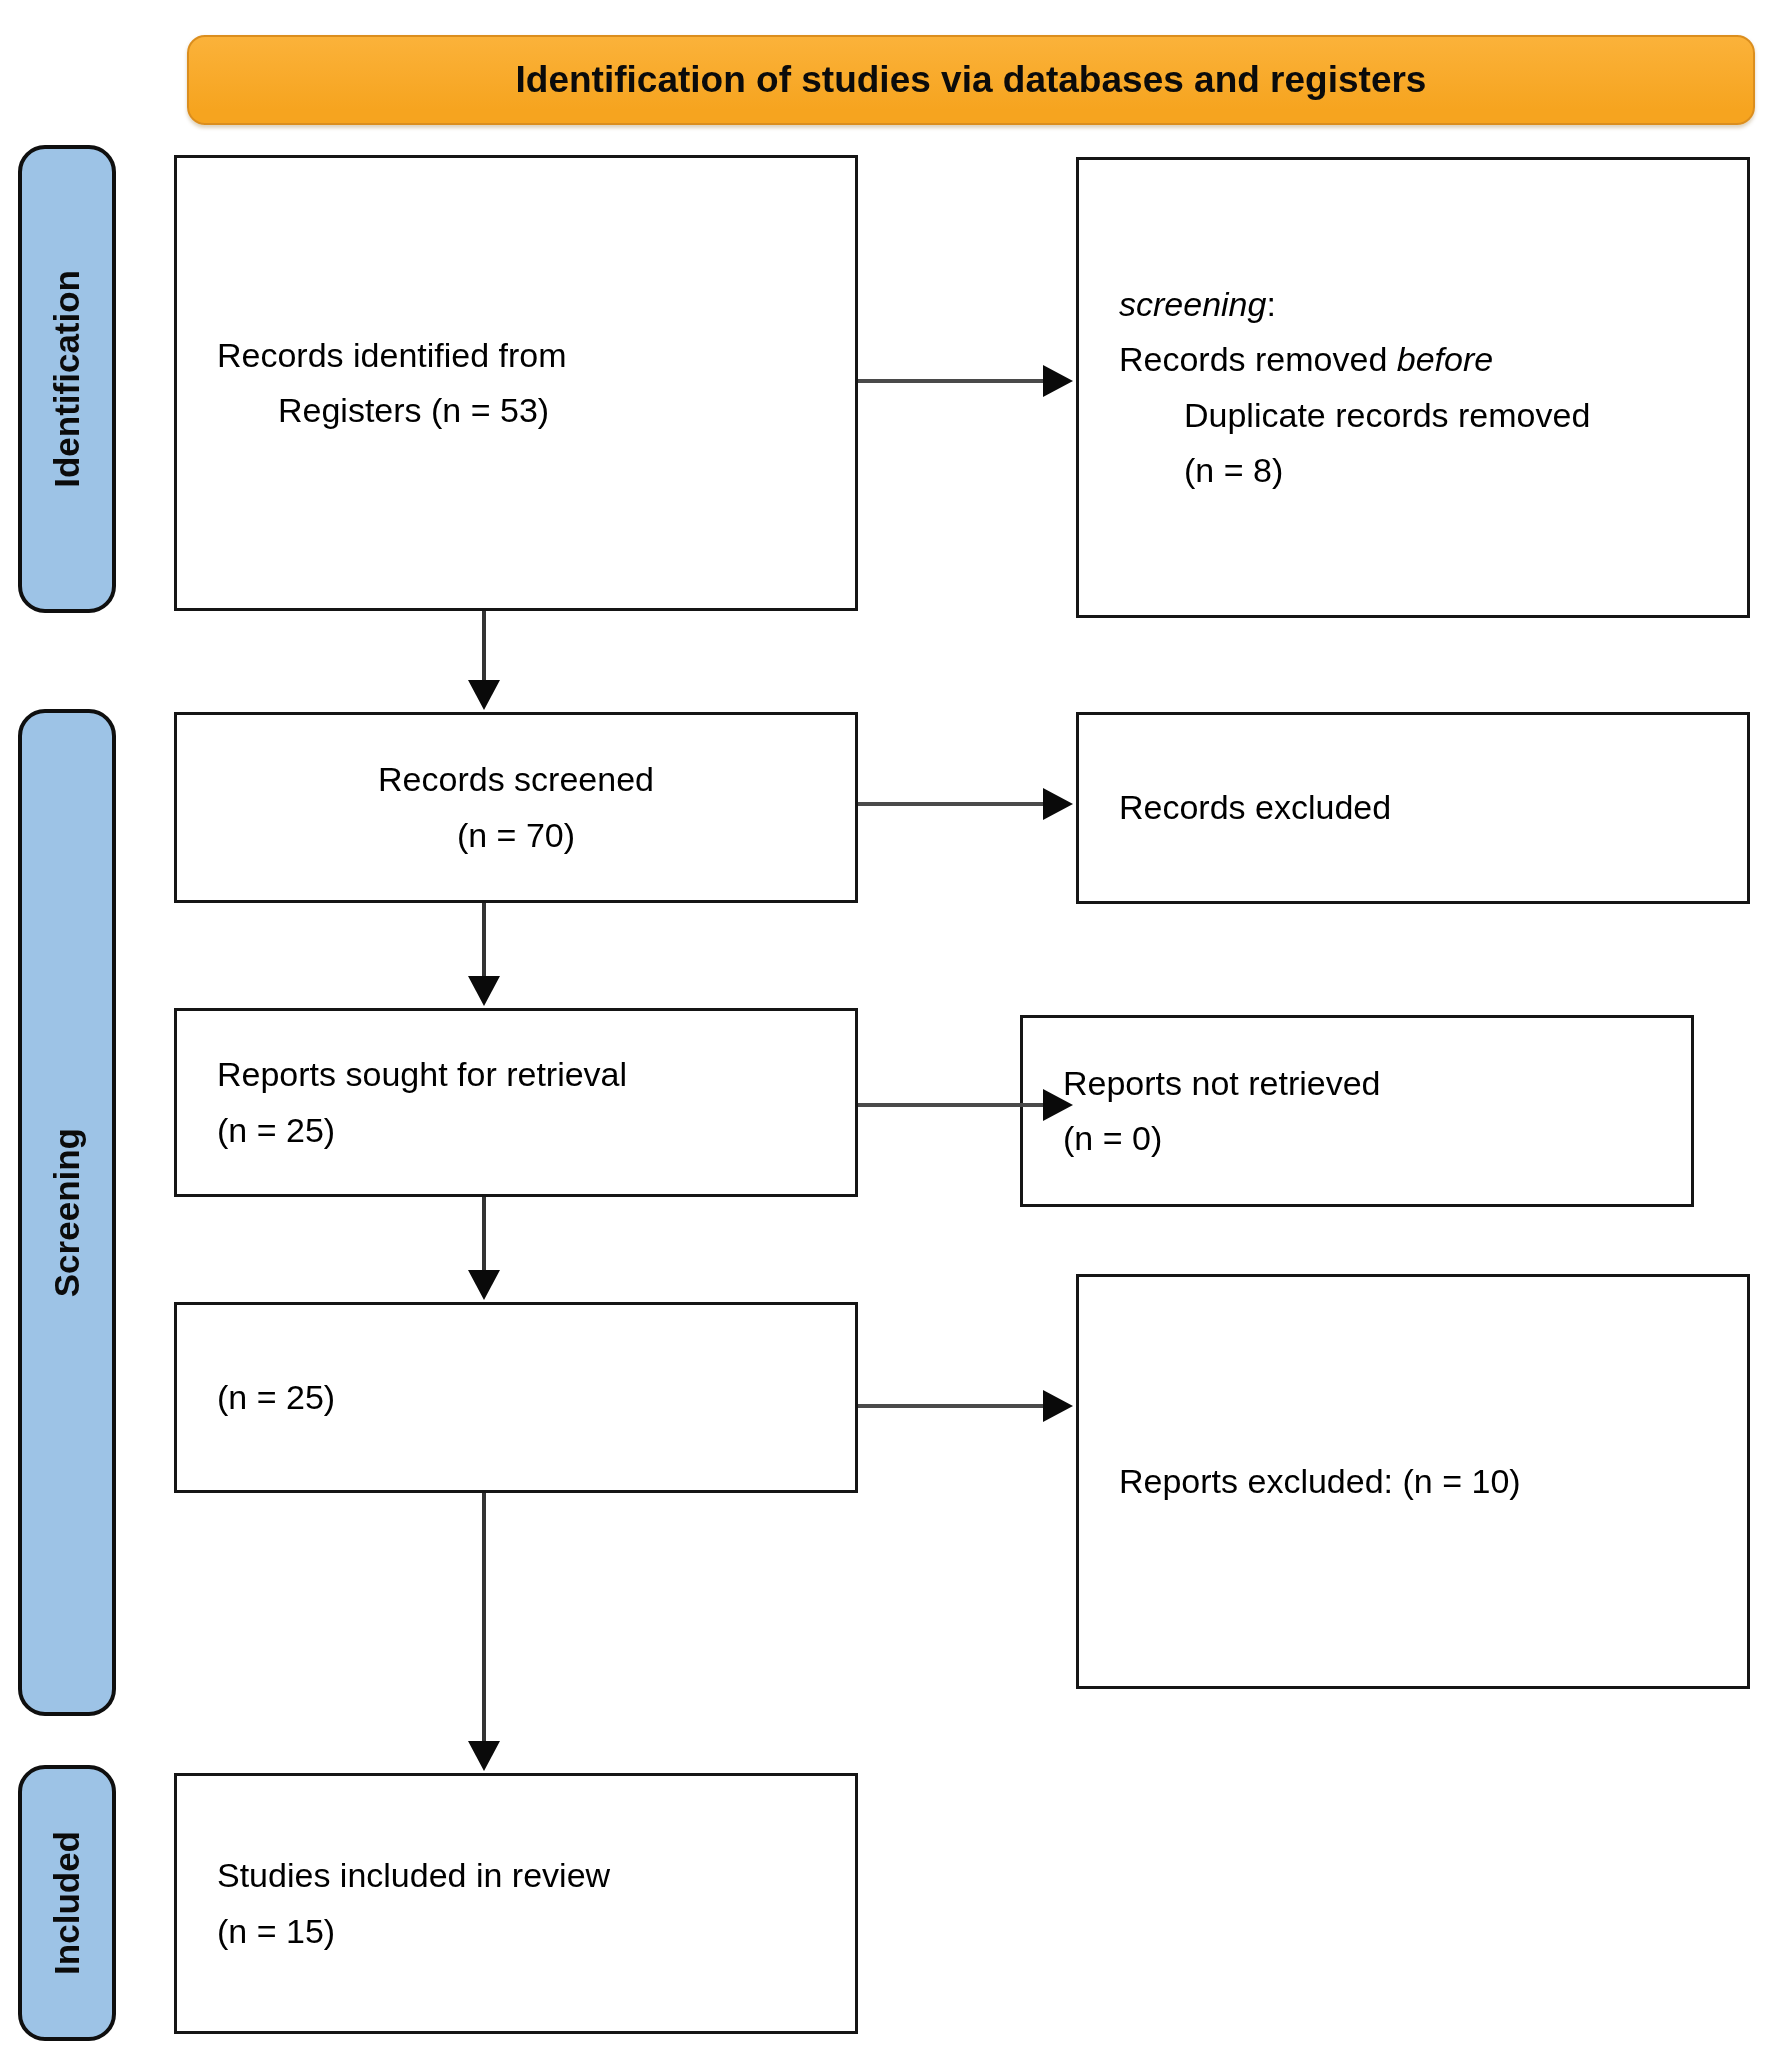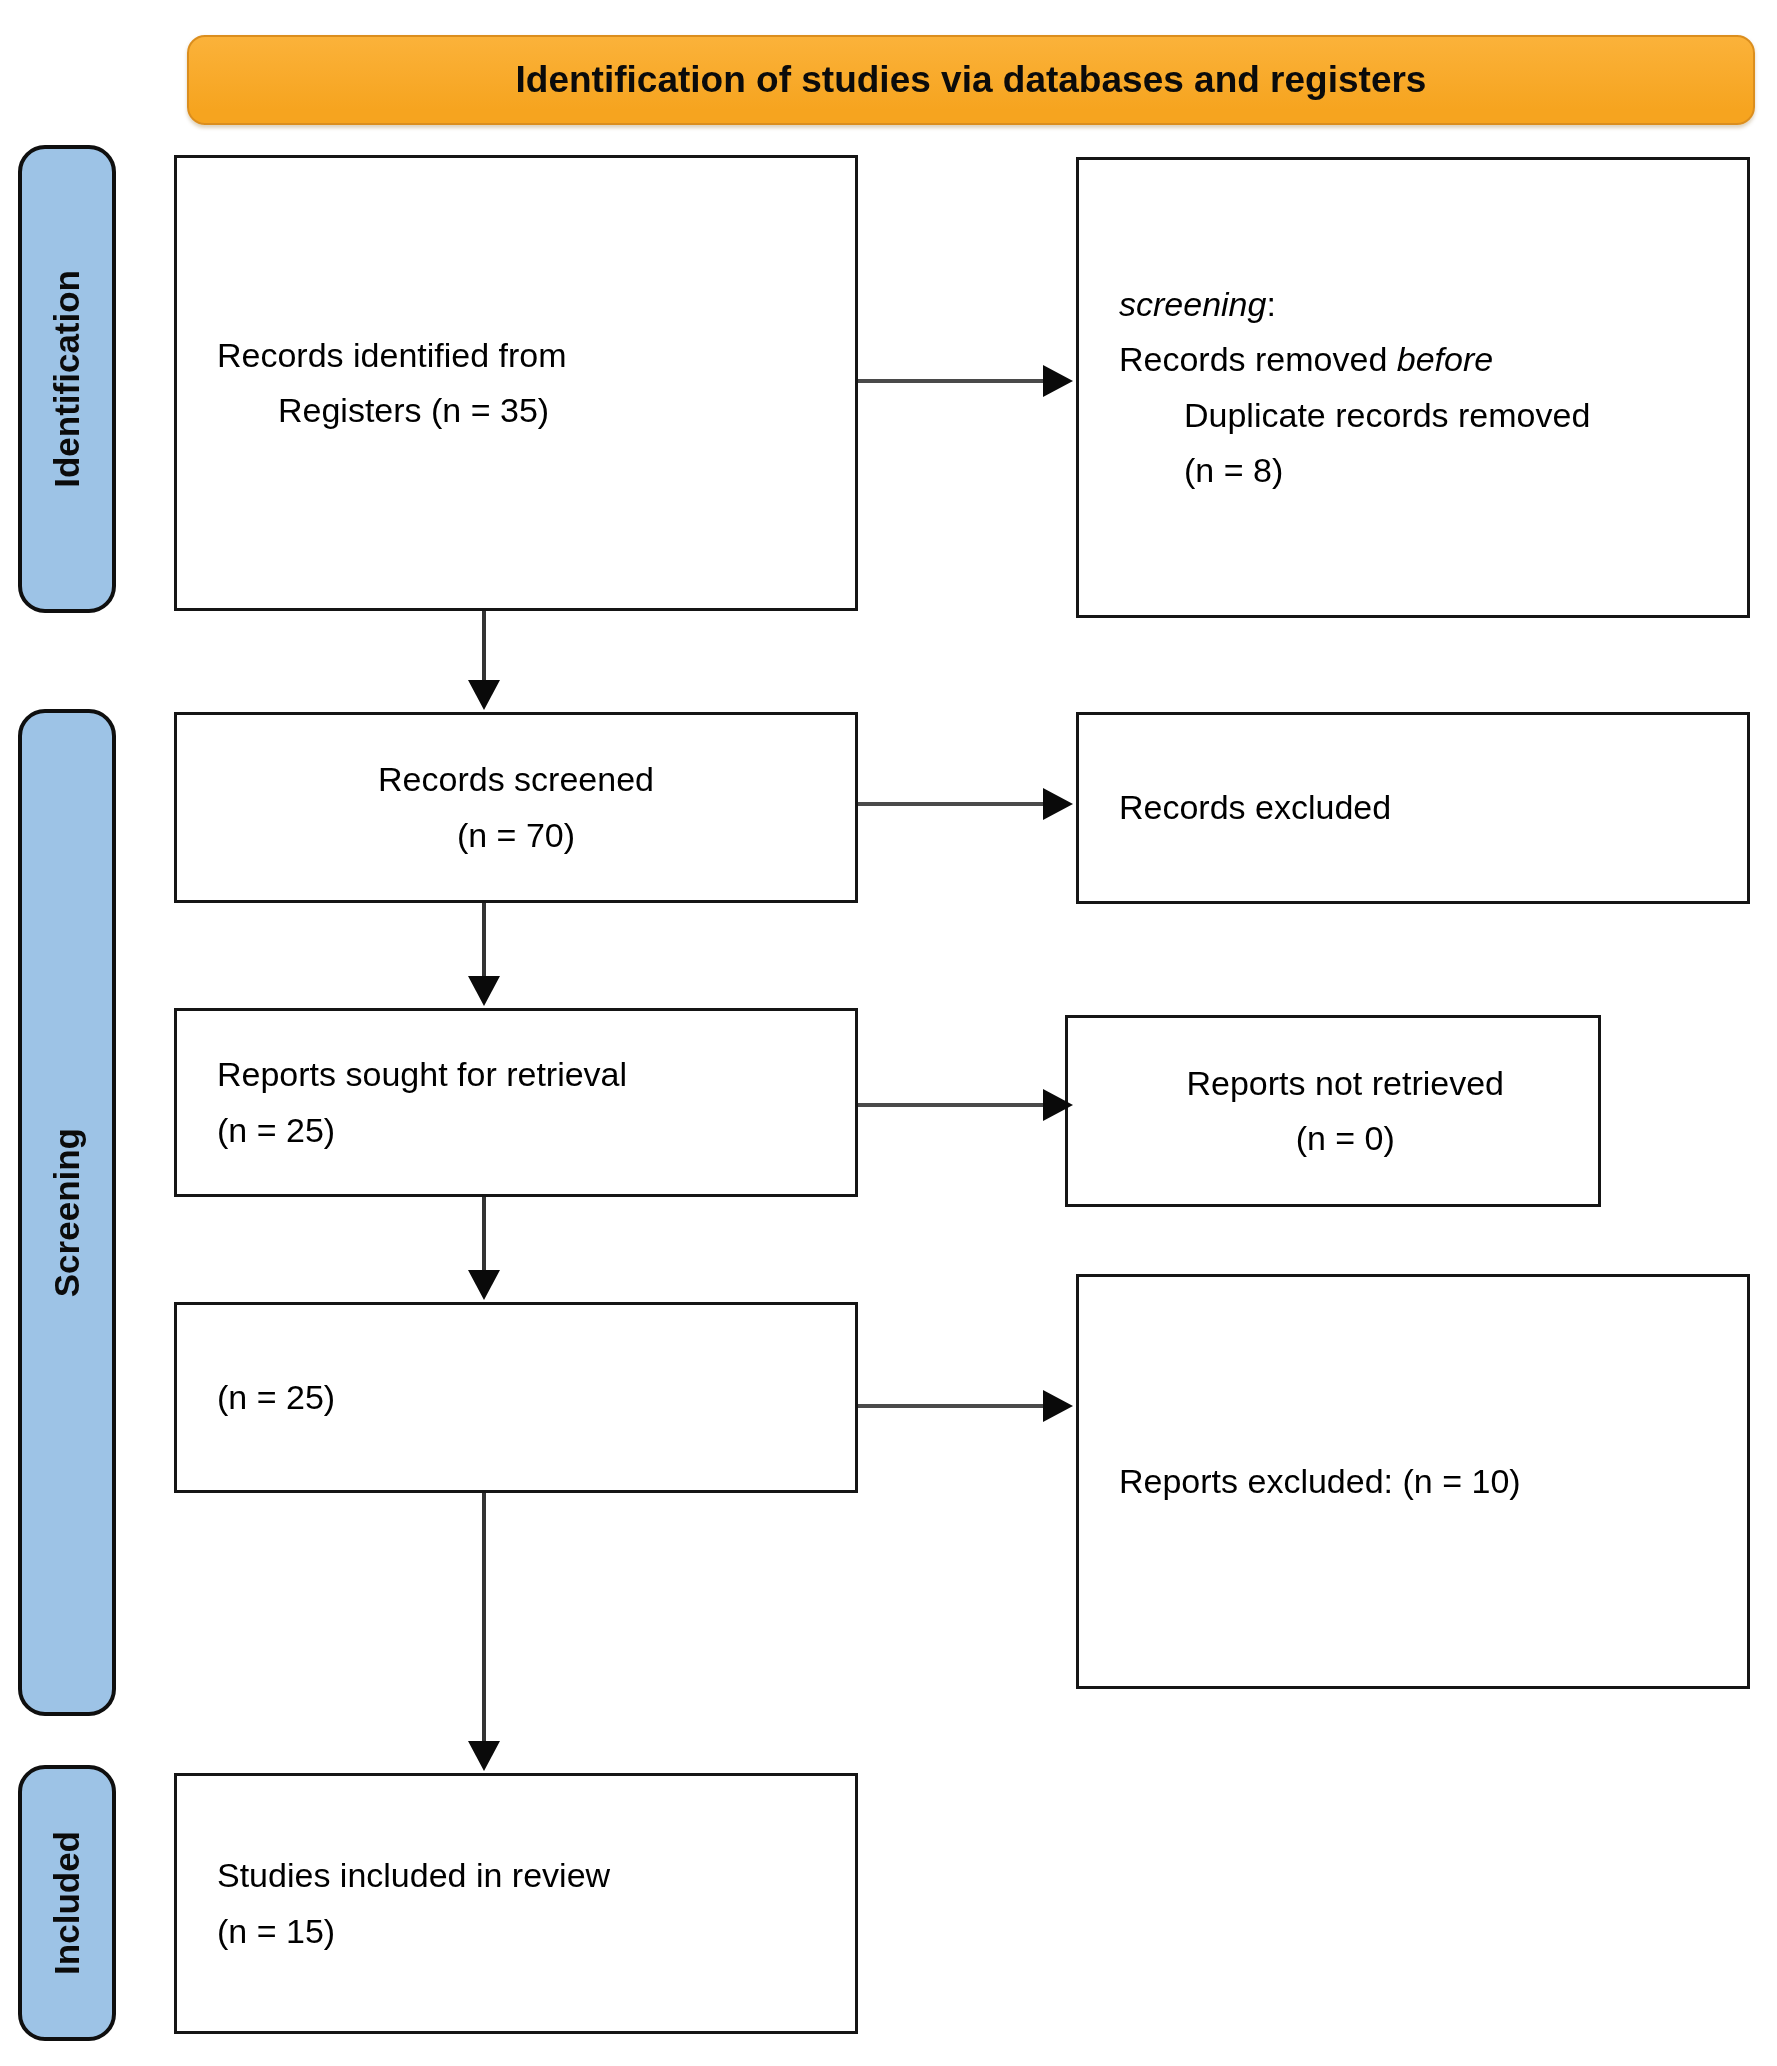--- a/index.html
+++ b/index.html
@@ -76,21 +76,21 @@
   
   #box-records-identified { left: 174px; top: 155px;  width: 684px; height: 456px; }
   #box-records-screened   { left: 174px; top: 712px; width: 684px; height: 191px; }
   #box-reports-sought     { left: 174px; top: 1008px; width: 684px; height: 189px; }
   #box-reports-assessed   { left: 174px; top: 1302px; width: 684px; height: 191px; }
   #box-studies-included   { left: 174px; top: 1773px; width: 684px; height: 261px; }
 
   
   #box-records-removed       { left: 1076px; top: 157px;  width: 674px; height: 461px; }
   #box-records-excluded      { left: 1076px; top: 712px; width: 674px; height: 192px; }
-  #box-reports-not-retrieved { left: 1065px; top: 1015px; width: 536px; height: 192px; text-align: center; }
+  #box-reports-not-retrieved { left: 1020px; top: 1015px; width: 674px; height: 192px; }
   #box-reports-excluded      { left: 1076px; top: 1274px; width: 674px; height: 415px; }
 
   
   .harrow { position: absolute; height: 34px; }
   .hshaft {
     position: absolute;
     left: 0; right: 23px; top: 50%;
     height: 3.9px; margin-top: -1.9px;
     background: var(--arrow, #4A4A4A);
   }
@@ -143,21 +143,21 @@
   </div>
   <div class="stage" id="stage-screening">
     <span class="vtext">Screening</span>
   </div>
   <div class="stage" id="stage-included">
     <span class="vtext">Included</span>
   </div>
 
   <div class="fbox left-align" id="box-records-identified">
     <p class="line">Records identified from</p>
-    <p class="line indent">Registers (n = 35)</p>
+    <p class="line indent">Registers (n = 53)</p>
   </div>
 
   <div class="fbox center-align" id="box-records-screened">
     <p class="line">Records screened</p>
     <p class="line">(n = 70)</p>
   </div>
 
   <div class="fbox left-align" id="box-reports-sought">
     <p class="line">Reports sought for retrieval</p>
     <p class="line">(n = 25)</p>

